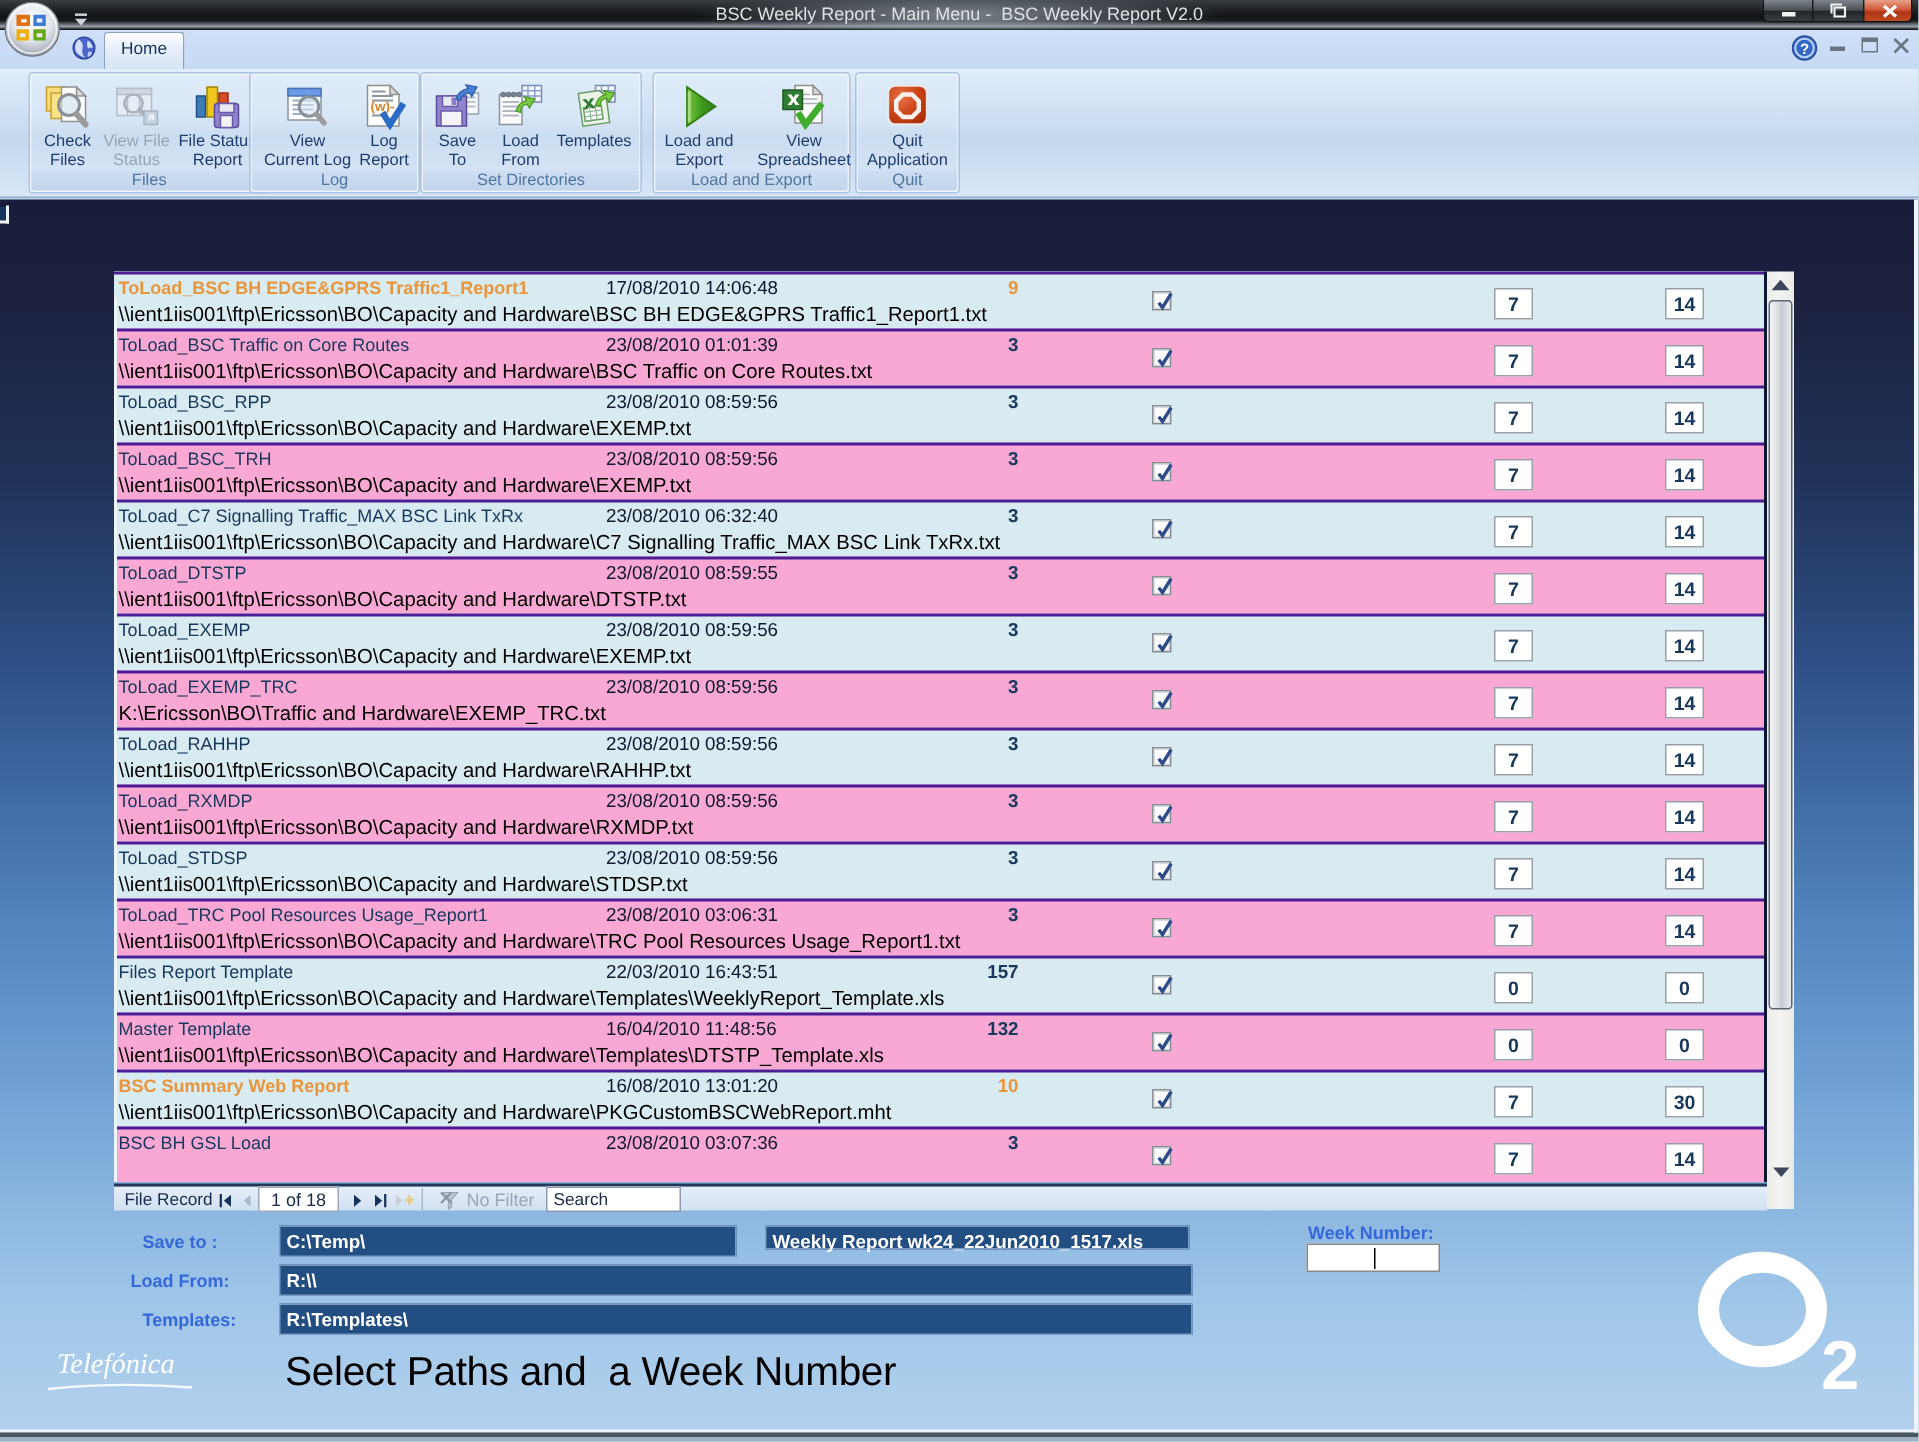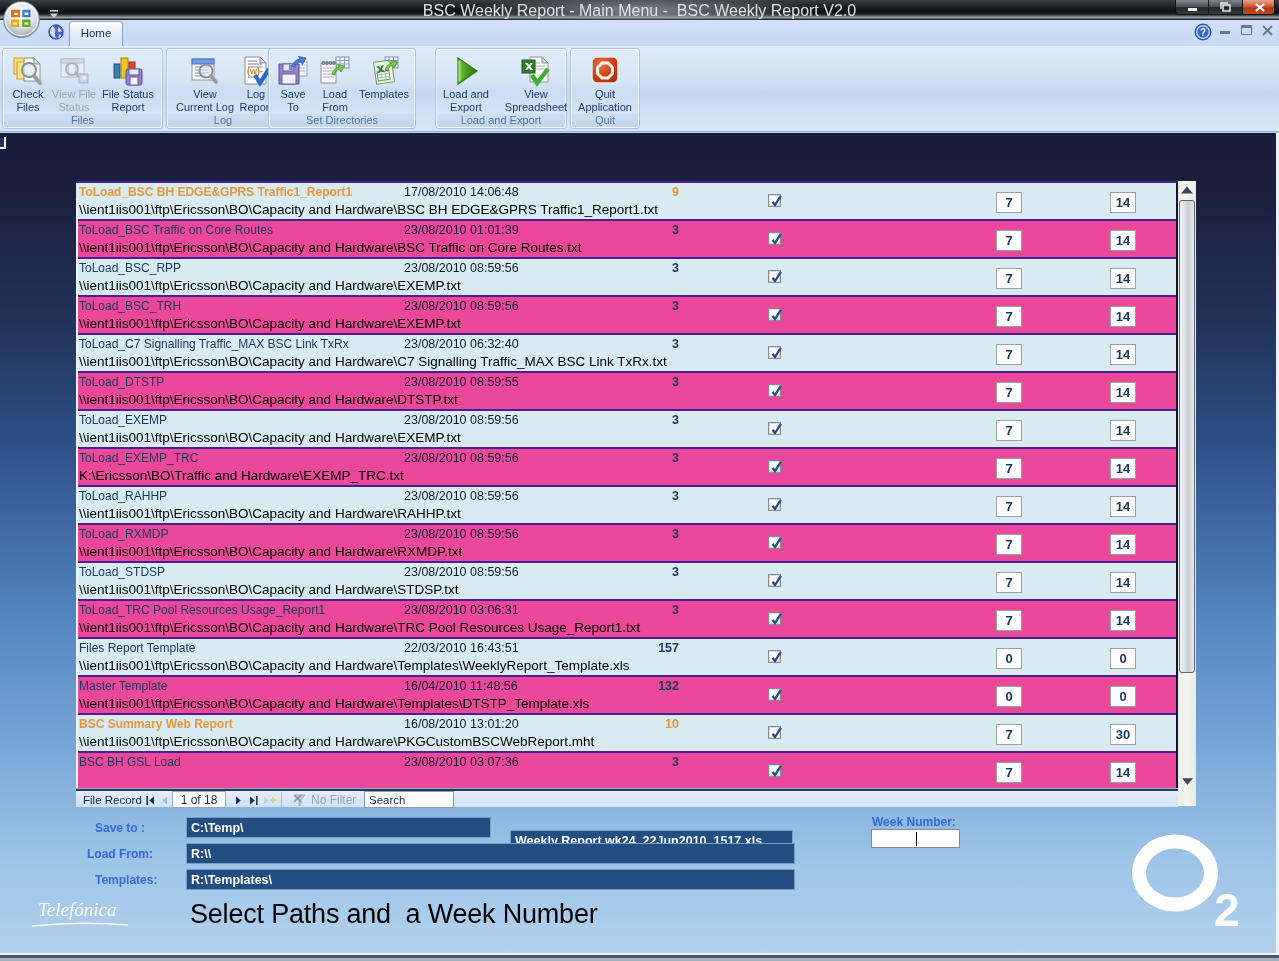--- a/index.html
+++ b/index.html
@@ -6,21 +6,21 @@
 html,body { width:1279px; height:961px; overflow:hidden; }
 body { font-family:"Liberation Sans", sans-serif; position:relative; background:#b9d4ec; }
 #app { position:absolute; left:0; top:0; width:1279px; height:961px; }
 
 #titlebar { position:absolute; left:0; top:0; width:1279px; height:20px; overflow:hidden;
   background:linear-gradient(#393d42 0%, #25282c 25%, #101214 55%, #1a1d20 70%, #5e646b 80%, #9aa1a8 88%, #40454b 95%, #000 100%); }
 #titleglow { position:absolute; left:430px; top:-4px; width:420px; height:24px; border-radius:12px;
   background:radial-gradient(ellipse 55% 85% at 50% 60%, rgba(190,200,210,.65), rgba(100,110,120,.3) 60%, rgba(0,0,0,0) 78%);
   filter:blur(2px); }
 #titletext { position:absolute; left:0; top:2px; width:1279px; text-align:center;
-  font-size:16px; color:#dde1e5; letter-spacing:0; }
+  font-size:12px; color:#dde1e5; letter-spacing:0; }
 
 #winbtns { position:absolute; right:4px; top:0; width:100px; height:15px; display:flex;
   border:1px solid #111; border-top:none; border-radius:0 0 4px 4px; overflow:hidden; }
 .wb { width:33.3px; height:15px; position:relative; }
 .wb.min, .wb.max { background:linear-gradient(#7e858c, #4a4f55 45%, #23272b 50%, #3a3f44); border-right:1px solid #181a1c;}
 .wb.close { background:linear-gradient(#e8a08a 0%, #d45f3c 40%, #b03515 55%, #c24f25 100%); }
 .wb svg { display:block; }
 
 #tabrow { position:absolute; left:0; top:20px; width:1279px; height:26px; background:linear-gradient(#cfe0f8,#c6daf4); }
 #hometab { position:absolute; left:69px; top:21px; width:54px; height:25px;
@@ -49,21 +49,21 @@
 #caret i { position:absolute; left:0; top:1px; width:4px; height:10px; background:#14365e; }
 #caret b { position:absolute; left:4px; top:0; width:2px; height:12px; background:#f2f5f8; }
 #caret u { position:absolute; left:0; top:10px; width:6px; height:2px; background:#f2f5f8; }
 
 #tbl { position:absolute; left:76px; top:48px; width:1102px; height:607px; overflow:hidden; background:#d6eaf0; border-right:2px solid #0d1733; }
 #tbl::after { content:''; position:absolute; left:0; top:18px; width:2px; height:589px; background:#edf5f8; }
 #thead { height:18px; background:linear-gradient(#7191bf, #5a7cae 55%, #4c6c9e);
   color:#fff; font-size:13px; position:relative; }
 .row { height:38px; position:relative; border-top:2px solid #4c1d95; font-size:12.5px; }
 .row.lt { background:#d7ebf1; }
-.row.dk { background:#ec4899; }
+.row.dk { background:#f9a8d4; }
 .row .fname { position:absolute; left:3px; top:2px; color:#17375d; font-size:12px; }
 .row .fname.org { color:#e8953c; font-weight:bold; }
 .row .fdate { position:absolute; left:328px; top:2px; width:200px; color:#101830; }
 .row .fdays { position:absolute; left:464px; top:2px; width:139px; text-align:right; font-weight:bold; color:#17375d; }
 .row .fdays.org { color:#e8953c; }
 .row .fpath { position:absolute; left:3px; top:19px; color:#000; font-size:13.5px; }
 .row .cb { position:absolute; left:692px; top:11px; width:13px; height:13px; background:#fdfdfd;
   border:1px solid #858c94; box-shadow:inset 0 0 0 1px #d8dce0; overflow:visible;}
 .row .nbox { position:absolute; top:9px; width:26px; height:21px; background:#fff; border:1px solid #9aa0a8;
   text-align:center; font-size:13px; line-height:20px; color:#17375d; font-weight:bold; }
@@ -156,21 +156,21 @@
       <path d="M27 26 h11 v10 h-11 z M30 29.5 h5 v3.5 h-5 z" fill="#68a818" fill-rule="evenodd"></path>
     </svg>
   </div>
   <div id="qatarrow">
     <svg width="12" height="10" viewBox="0 0 12 10">
       <rect x="2" y="1" width="8" height="1.6" fill="#cfd6de"></rect>
       <path d="M2 4.5 h8 L6 9 z" fill="#cfd6de"></path>
     </svg>
   </div>
   <div id="ribbon">
-    <div class="rgroup" style="left:2px; width:161px;">
+    <div class="rgroup" style="left:19px; width:161px;">
       <div class="rbtn" style="left:-9px;">
         <svg class="ric" viewBox="0 0 32 32">
           <rect x="2" y="3" width="12" height="16" fill="#f7dc7a" stroke="#c8a030"></rect>
           <rect x="5" y="7" width="12" height="17" fill="#f9e288" stroke="#c8a030"></rect>
           <path d="M12 3 h10 l6 6 v17 h-16 z" fill="#fdfdfb" stroke="#909090"></path>
           <path d="M22 3 l6 6 h-6 z" fill="#d8d8d8" stroke="#909090"></path>
           <circle cx="17" cy="15" r="7" fill="#cfe2ea" fill-opacity=".6" stroke="#8a9098" stroke-width="2"></circle>
           <line x1="22" y1="21" x2="28" y2="28" stroke="#9a9a9a" stroke-width="4" stroke-linecap="round"></line>
         </svg>
         <div class="rlab">Check<br>Files</div>
@@ -227,21 +227,21 @@
             <line x1="8" y1="12" x2="22" y2="12"></line>
               <line x1="8" y1="22" x2="14" y2="22"></line>
           </g>
           <text x="7" y="19" font-size="9" fill="#d8862a" font-weight="bold">(w)-</text>
           <path d="M15 20 l5 8 l9 -14" fill="none" stroke="#2a6bc8" stroke-width="4.2"></path>
         </svg>
         <div class="rlab">Log<br>Report</div>
       </div>
       <div class="glabel">Log</div>
     </div>
-    <div class="rgroup" style="left:268px; width:148px;">
+    <div class="rgroup" style="left:280px; width:148px;">
       <div class="rbtn" style="left:-10px;">
         <svg class="ric" viewBox="0 0 32 32">
           <rect x="20" y="7" width="10" height="14" fill="#f6f8fb" stroke="#9aa4b2"></rect>
           <g stroke="#a8b4c2" stroke-width="1">
               <line x1="22" y1="10" x2="28" y2="10"></line>
               <line x1="22" y1="13" x2="28" y2="13"></line>
               <line x1="22" y1="16" x2="28" y2="16"></line>
             </g>
           <path d="M2 9 h20 v20 h-20 z" fill="#9184cc" stroke="#5a4a9a"></path>
           <rect x="6" y="9" width="10" height="7" fill="#e8e8f2" stroke="#6a5aa8"></rect>
@@ -607,21 +607,21 @@
           <path d="M1 1 L8 8 M8 1 L1 8" stroke="#8a96a6" stroke-width="1.6"></path>
         </svg>
       <span style="position:absolute;left:235px;top:2px;color:#9aa6b6;">No Filter</span>
       <span style="position:absolute;left:288px;top:0;width:90px;height:17px;background:#fff;border:1px solid #8a9ab0;font-size:11.5px;line-height:16px;padding-left:4px;">Search</span>
     </div>
 
     <div class="blab" style="left:95px; top:688px;">Save to :</div>
     <div class="blab" style="left:87px; top:714px;">Load From:</div>
     <div class="blab" style="left:95px; top:740px;">Templates:</div>
     <div class="bbox" style="left:186px; top:684px; width:305px; height:21px;">C:\Temp\</div>
-    <div class="bbox" style="left:510px; top:684px; width:283px; height:16px;margin-top:13px;">Weekly Report wk24_22Jun2010_1517.xls</div>
+    <div class="bbox" style="left:510px; top:684px; width:283px; height:16px;">Weekly Report wk24_22Jun2010_1517.xls</div>
     <div class="bbox" style="left:186px; top:710px; width:609px; height:21px;">R:\\</div>
     <div class="bbox" style="left:186px; top:736px; width:609px; height:21px;">R:\Templates\</div>
     <div id="wklab">Week Number:</div>
     <div id="wkbox">
         <span style="position:absolute;left:44px;top:2px;width:1px;height:14px;background:#000;"></span>
       </div>
     <div id="selpath">Select Paths and&nbsp; a Week Number</div>
     <div id="bborder1"></div>
       <div id="bborder2"></div>
       <div id="bborder3"></div>

